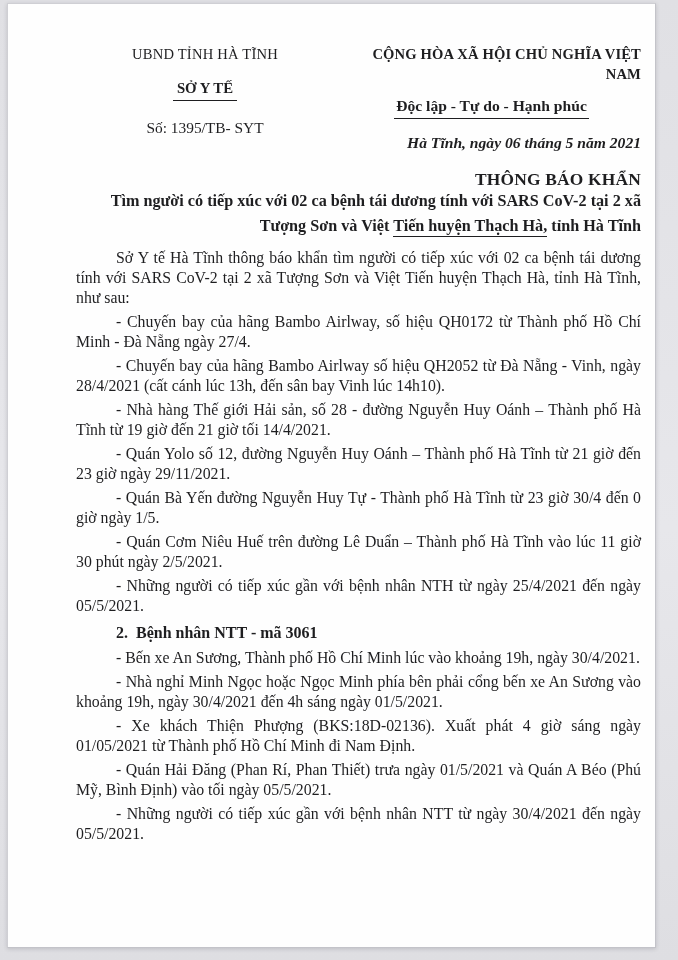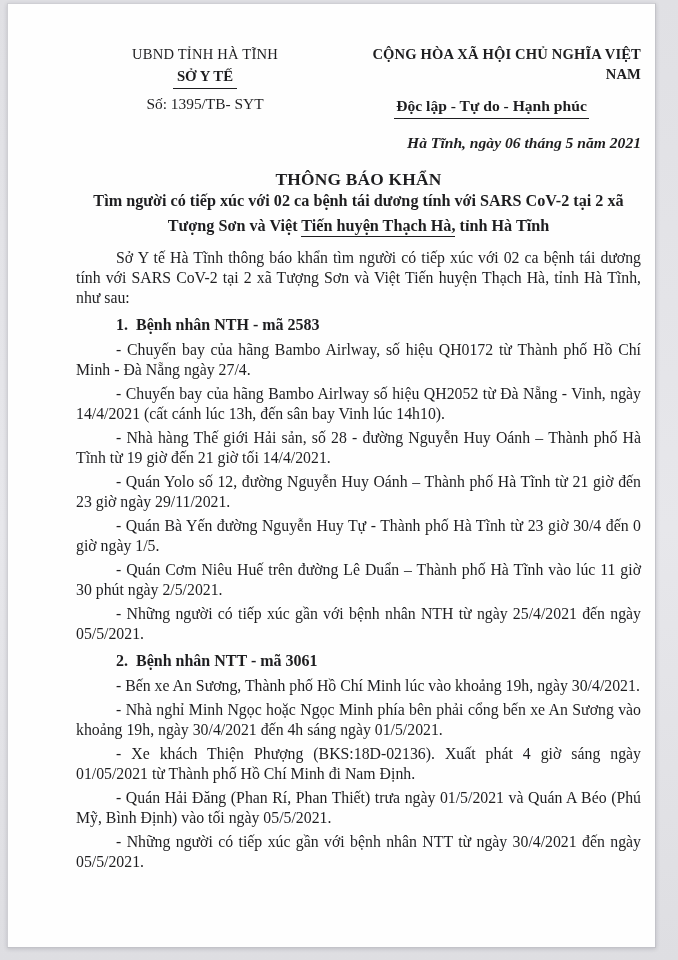--- a/index.html
+++ b/index.html
@@ -30,29 +30,29 @@
     position:absolute;
     left:68px; right:14px; top:40px;
     font-size:15.8px;
     line-height:20px;
   }
   
   .header { display:flex; align-items:flex-start; }
   .header-left  { width:258px; text-align:center; }
   .header-right { flex:1; text-align:center; padding-left:8px; }
   .authority   { font-size:14.6px; letter-spacing:.2px; }
-  .department  { margin-top:2px; font-weight:bold; font-size:14.8px; }
+  .department  { margin-top:14px; font-weight:bold; font-size:14.8px; }
   .department .u-line { display:inline-block; border-bottom:1.6px solid #1e1e20; padding:0 4px 2px; }
-  .doc-number  { margin-top:5px; font-size:15.4px; }
+  .doc-number  { margin-top:17px; font-size:15.4px; }
   .national-title { font-weight:bold; font-size:14.6px; letter-spacing:.15px;text-align:right; }
   .motto { margin-top:12px; font-weight:bold; font-size:15.6px; }
   .motto .u-line { display:inline-block; border-bottom:1.6px solid #1e1e20; padding:0 2px 2px; }
   .place-date { margin-top:14px; font-style:italic; font-weight:600; font-size:15.6px;text-align:right; }
   
-  .title-block { margin-top:16px; text-align:center; }
+  .title-block { margin-top:16px; text-align:right; }
   .title-main { font-weight:bold; font-size:17.4px; letter-spacing:.2px; }
   .title-sub  { font-weight:bold; font-size:16.2px; line-height:25px; }
   .title-sub .u-seg { border-bottom:1.6px solid #1e1e20; padding-bottom:1px; }
   
   .body-text { margin-top:9px; }
   .para {
     text-align:justify;
     text-indent:40px;
     margin-bottom:4px;
   }
@@ -91,27 +91,26 @@
       <div class="title-block">
         <div class="title-main">THÔNG BÁO KHẨN</div>
         <div class="title-sub">Tìm người có tiếp xúc với 02 ca bệnh tái dương tính với SARS CoV-2 tại 2 xã</div>
         <div class="title-sub"><span>Tượng Sơn và Việt </span><span class="u-seg">Tiến huyện Thạch Hà,</span><span> tỉnh Hà Tĩnh</span></div>
       </div>
 
       <div class="body-text">
         <p class="para">Sở Y tế Hà Tĩnh thông báo khẩn tìm người có tiếp xúc với 02 ca bệnh tái dương tính với SARS CoV-2 tại 2 xã Tượng Sơn và Việt Tiến huyện Thạch Hà, tỉnh Hà Tĩnh, như sau:</p>
 
         <div>
-          <div class="section-heading">1.  Bệnh nhân NTH - mã 2583</div>
           <div>
 
 
               <p class="para">- Chuyến bay của hãng Bambo Airlway, số hiệu QH0172 từ Thành phố Hồ Chí Minh - Đà Nẵng ngày 27/4.</p>
 
-              <p class="para">- Chuyến bay của hãng Bambo Airlway số hiệu QH2052 từ Đà Nẵng - Vinh, ngày 14/4/2021 (cất cánh lúc 13h, đến sân bay Vinh lúc 14h10).</p>
+              <p class="para">- Chuyến bay của hãng Bambo Airlway số hiệu QH2052 từ Đà Nẵng - Vinh, ngày 28/4/2021 (cất cánh lúc 13h, đến sân bay Vinh lúc 14h10).</p>
 
               <p class="para">- Nhà hàng Thế giới Hải sản, số 28 - đường Nguyễn Huy Oánh – Thành phố Hà Tĩnh từ 19 giờ đến 21 giờ tối 14/4/2021.</p>
 
               <p class="para">- Quán Yolo số 12, đường Nguyễn Huy Oánh – Thành phố Hà Tĩnh từ 21 giờ đến 23 giờ ngày 29/11/2021.</p>
 
               <p class="para">- Quán Bà Yến đường Nguyễn Huy Tự - Thành phố Hà Tĩnh từ 23 giờ 30/4 đến 0 giờ ngày 1/5.</p>
 
               <p class="para">- Quán Cơm Niêu Huế trên đường Lê Duẩn – Thành phố Hà Tĩnh vào lúc 11 giờ 30 phút ngày 2/5/2021.</p>
 
               <p class="para">- Những người có tiếp xúc gần với bệnh nhân NTH từ ngày 25/4/2021 đến ngày 05/5/2021.</p>

